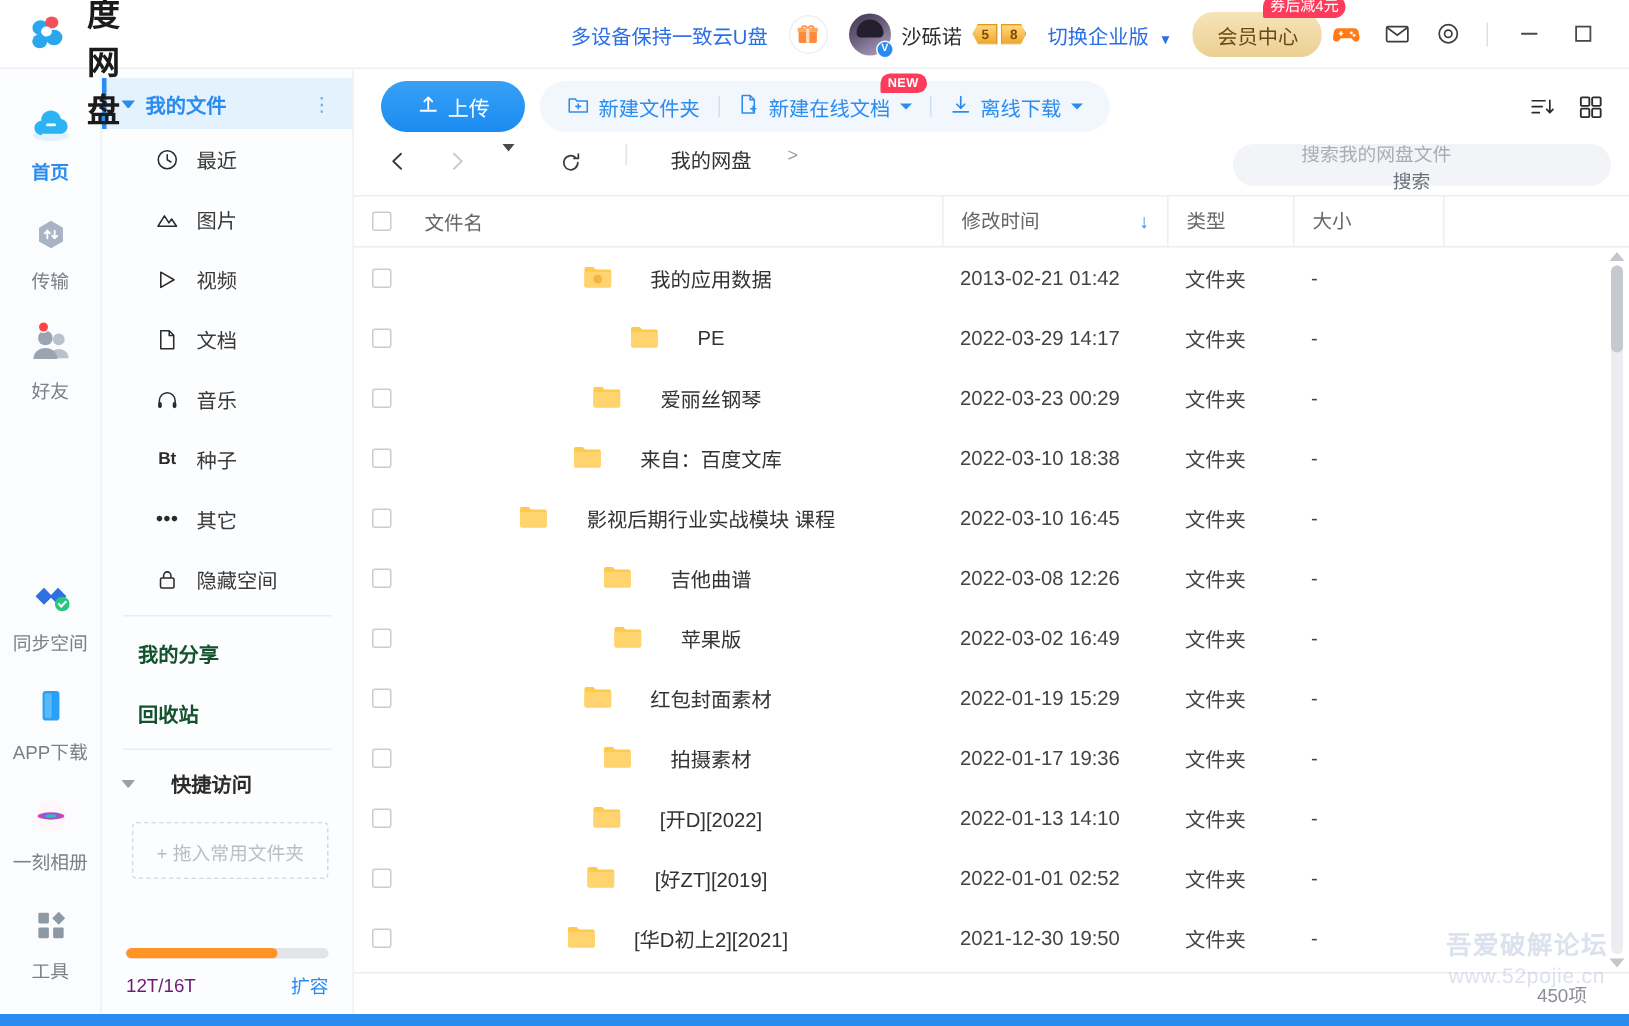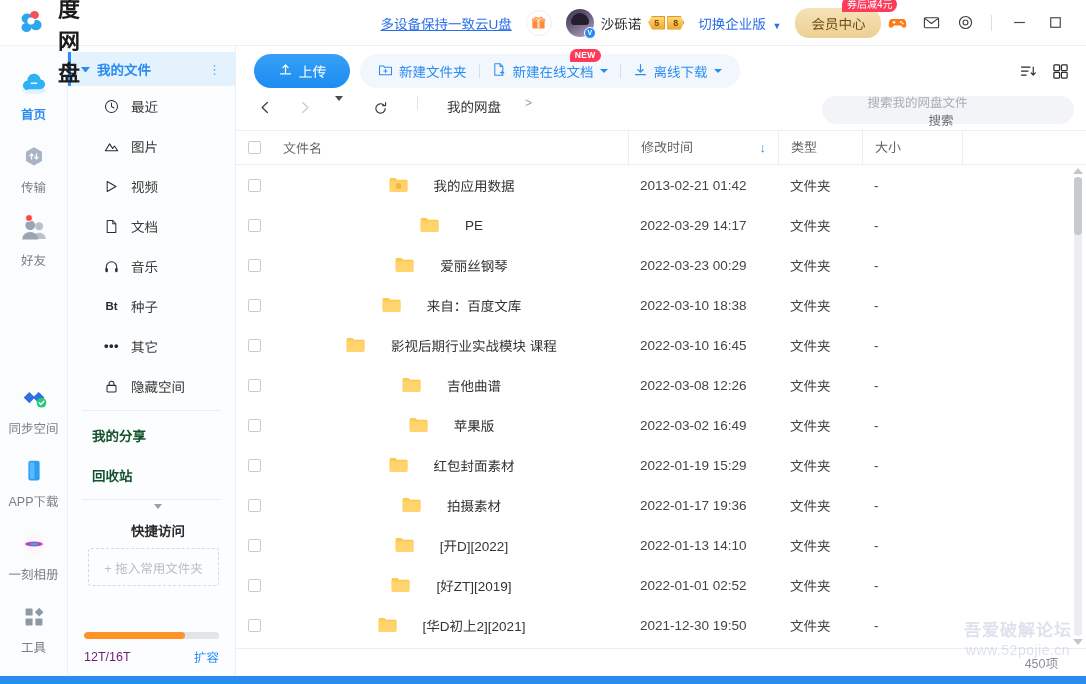--- a/index.html
+++ b/index.html
@@ -20,21 +20,21 @@
   .topbar {
     height: 46px; flex: 0 0 46px; display: flex; align-items: center;
     background: #ffffff; border-bottom: 1px solid #eef0f3;
     position: relative; z-index: 40;
   }
   .brand { display: flex; align-items: center; padding-left: 18px; gap: 10px; }
   .brand-logo { width: 30px; height: 30px; position: relative; }
   .brand-title { font-size: 22px; font-weight: bold; color: #1b1b1b; letter-spacing: .5px; }
 
   .top-center { display: flex; align-items: center; gap: 14px; margin-left: 300px; }
-  .promo-link { color: #2b6fe8; font-size: 13.5px; cursor: pointer; white-space: nowrap; text-decoration: underline; }
+  .promo-link { color: #2b6fe8; font-size: 13.5px; cursor: pointer; white-space: nowrap; }
   .gift-btn {
     width: 26px; height: 26px; border-radius: 50%; border: 1px solid #f0f0f0;
     display: flex; align-items: center; justify-content: center; cursor: pointer;
     background: #fff; font-size: 14px;
   }
   .user-chip { display: flex; align-items: center; gap: 7px; cursor: pointer; }
   .avatar {
     width: 28px; height: 28px; border-radius: 50%; position: relative;
     background: linear-gradient(150deg,#3c3550 0%,#6b5f7e 45%,#b9a8c4 100%);
     overflow: visible; flex: 0 0 28px;
@@ -135,21 +135,21 @@
   .nav-ic {
     width: 15px; height: 15px; flex: 0 0 15px; display: flex;
     align-items: center; justify-content: center; color: #2b2b2b;
   }
   .nav-plain {
     height: 40px; display: flex; align-items: center; padding-left: 24px;
     cursor: pointer; color: #14532d; font-size: 13.5px; font-weight: bold;
   }
   .nav-sep { height: 1px; background: #ececec; margin: 4px 14px; }
   .quick-head {
-    height: 36px; display: flex; align-items: center; gap: 7px; padding-left: 13px; cursor: pointer; flex-direction: column;
+    height: 36px; display: flex; align-items: center; gap: 24px; padding-left: 13px; cursor: pointer;
   }
   .quick-head .nt { font-size: 13.5px; font-weight: bold; color: #2b2b2b; }
   .dropzone {
     margin: 8px 16px 0 20px; height: 38px; border: 1px dashed #d6dae0; border-radius: 3px;
     display: flex; align-items: center; justify-content: center; gap: 4px;
     color: #b9bec5; font-size: 12.5px; cursor: pointer;
   }
   .storage { padding: 0 16px 10px 16px; }
   .bar { height: 7px; border-radius: 4px; background: #e2e4e8; overflow: hidden; margin-bottom: 8px; }
   .bar-fill { height: 100%; background: #ff9326; border-radius: 4px; }
@@ -174,21 +174,21 @@
     height: 34px; background: #f2f7fd; border-radius: 17px; display: flex; align-items: center;
     padding: 0 6px;
   }
   .tool-btn {
     height: 30px; display: flex; align-items: center; gap: 6px; padding: 0 12px;
     color: #2b8cf0; font-size: 13.5px; cursor: pointer; white-space: nowrap;
     position: relative; border-radius: 15px;
   }
   .tool-div { width: 1px; height: 14px; background: #cfe0f3; }
   .new-badge {
-    position: absolute; top: -7px; right: 19px; background: #ff3b5c; color: #fff;
+    position: absolute; top: -7px; right: 2px; background: #ff3b5c; color: #fff;
     font-size: 8.5px; font-weight: bold; line-height: 13px; padding: 0 5px;
     border-radius: 7px 7px 7px 1px; letter-spacing: .3px;
   }
   .mini-caret {
     width: 0; height: 0; border-left: 4px solid transparent; border-right: 4px solid transparent;
     border-top: 4.5px solid currentColor;
   }
   .tool-right { margin-left: auto; display: flex; align-items: center; gap: 4px; }
   .vbtn {
     width: 28px; height: 28px; display: flex; align-items: center; justify-content: center;

